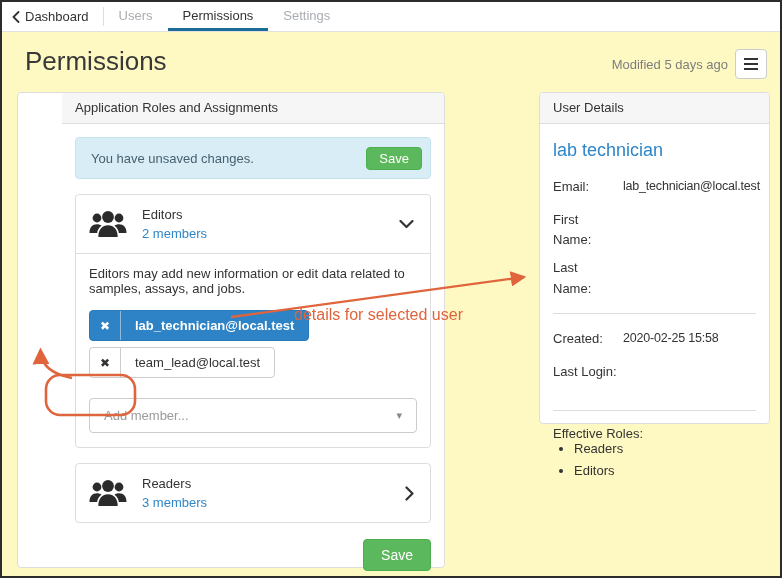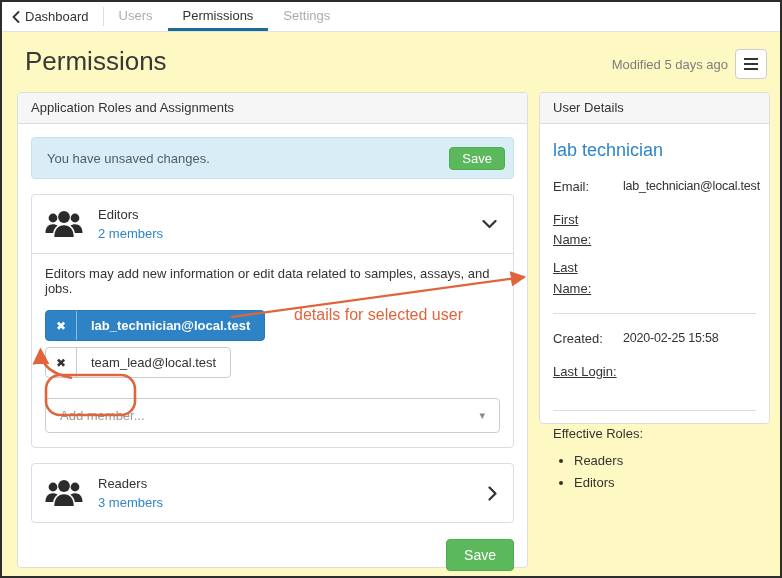--- a/index.html
+++ b/index.html
@@ -30,21 +30,21 @@
   .modified { position:absolute; top:55px; right:52px; font-size:13px; color:#7d7d7d; }
   .menu-btn {
     position:absolute; top:47px; right:13px; width:32px; height:30px;
     background:#fff; border:1px solid #ccc; border-radius:4px;
     display:flex; flex-direction:column; justify-content:center; align-items:center; gap:3px;
     cursor:pointer;
   }
   .menu-btn span { display:block; width:14px; height:2px; background:#333; }
   
   .panel { position:absolute; background:#fff; border:1px solid #ddd; border-radius:4px; }
-  .panel-roles { left:15px; top:90px; width:511px; height:476px; }
+  .panel-roles { left:15px; top:90px; width:428px; height:476px;padding-left:44px; }
   .panel-user  { left:537px; top:90px; width:231px; height:332px; }
   .panel-head {
     height:31px; line-height:30px; background:#f6f6f6; border-bottom:1px solid #ddd;
     border-radius:3px 3px 0 0; padding-left:13px; font-size:13px; color:#333;
   }
   .panel-body { padding:13px; }
   
   .alert {
     display:flex; align-items:center; height:42px; padding:0 8px 0 15px;
     background:#d9edf7; border:1px solid #c5e3ef; border-radius:4px;
@@ -95,23 +95,23 @@
   .btn-save-lg {
     background:#5cb85c; border:1px solid #4cae4c; color:#fff; font-size:14px;
     padding:7px 17px; border-radius:4px; cursor:pointer;
     font-family:"Liberation Sans", sans-serif;
   }
   
   .ud-name { font-size:18px; color:#2e86c8; margin:3px 0 16px; }
   .ud-row { display:flex; font-size:13px; margin-bottom:13px; }
   .ud-label { width:64px; flex:none; margin-right:6px; color:#333; line-height:1.55; }
   .ud-value { font-size:12.5px; letter-spacing:-0.2px; white-space:nowrap; color:#333; line-height:1.55; }
-  .ud-row.tall { min-height:34px; margin-bottom:8px;text-decoration:underline; }
+  .ud-row.tall { min-height:34px; margin-bottom:8px; }
   .ud-divider { border-top:1px solid #ddd; margin:14px 0 15px; }
-  .ud-roles-label { font-size:13px; margin-bottom:12px; }
+  .ud-roles-label { font-size:13px; }
   .ud-roles { list-style:disc; padding-left:21px; font-size:13px; color:#333; }
   .ud-roles li { margin-bottom:7px; }
   
   .overlay { position:absolute; left:0; top:0; width:782px; height:578px; pointer-events:none; z-index:50; }
 </style>
 </head>
 <body>
 
 <div class="frame">
 

